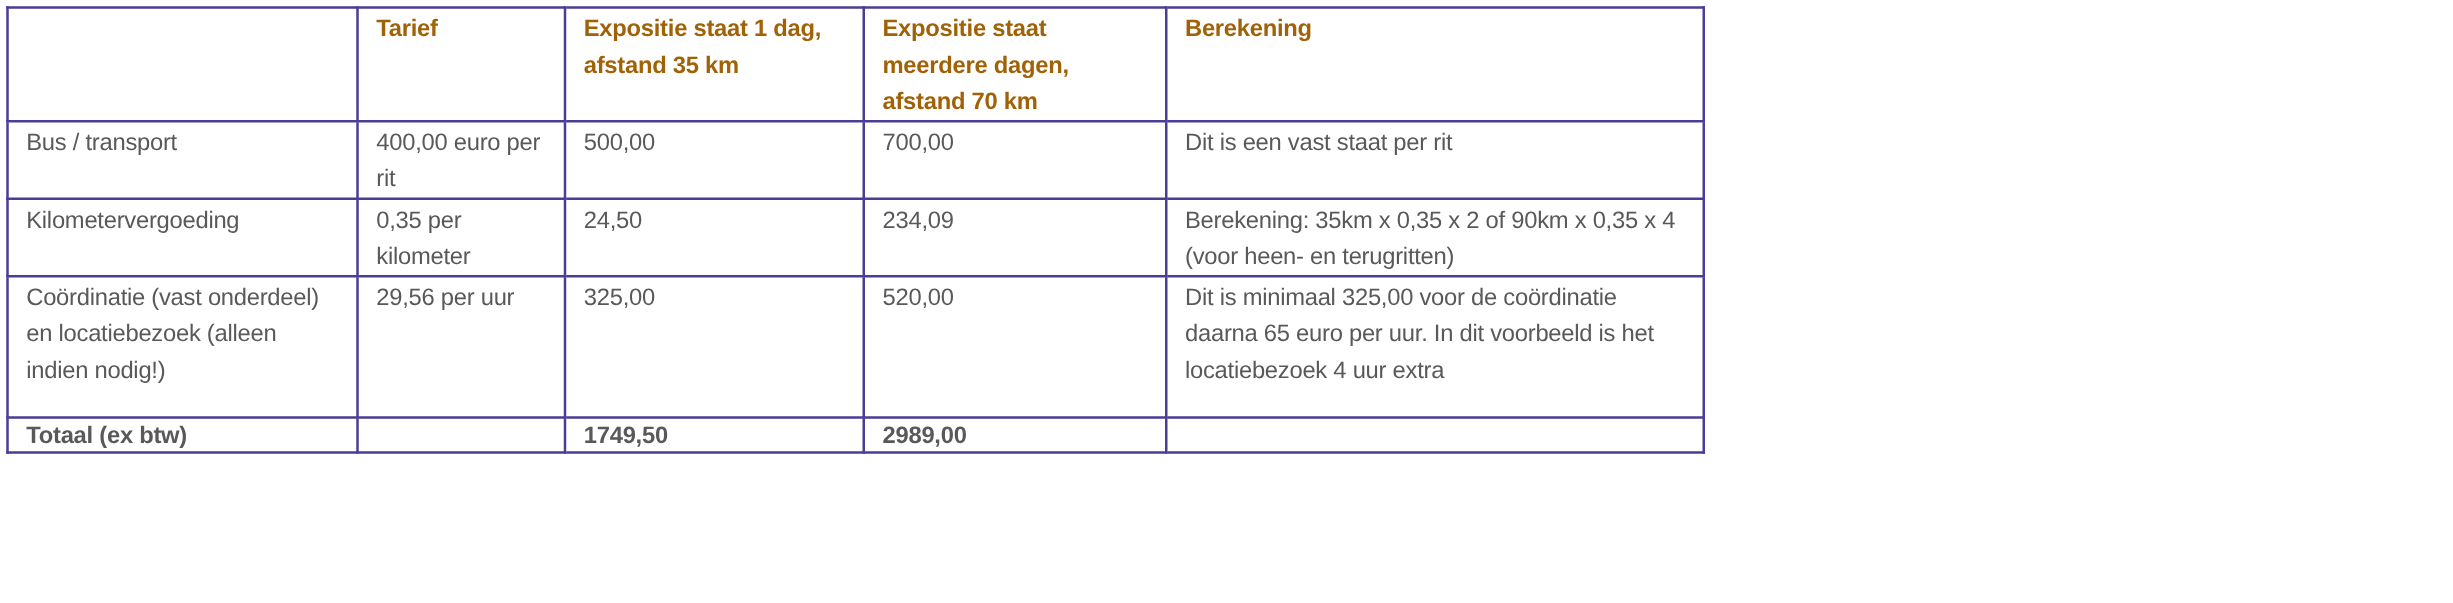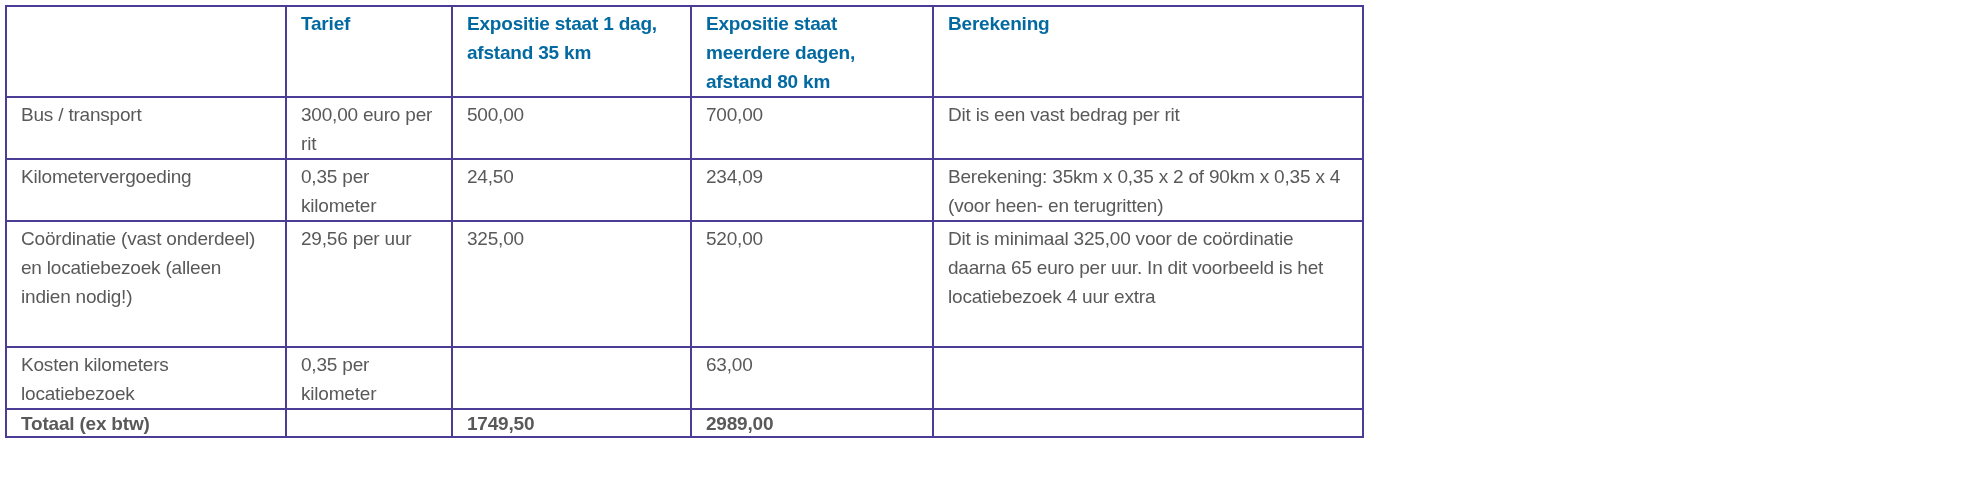--- a/index.html
+++ b/index.html
@@ -29,27 +29,27 @@
       text-align: left;
       padding: 2px 10px 0 14px;
       font-size: 19px;
       line-height: 29px;
       letter-spacing: -0.2px;
       overflow: visible;
       box-sizing: border-box;
     }
     .cost-table th {
       font-weight: bold;
-      color: #0369a1;
+      color: #a16207;
     }
     .cost-table tr.header-row { height: 87px; }
     .cost-table tr.r1 { height: 58px; }
     .cost-table tr.r2 { height: 59px; padding-left: 40px; }
     .cost-table tr.r3 { height: 60px; }
-    .cost-table tr.r4 { height: 126px; }
+    .cost-table tr.r4 { height: 113px; }
     .cost-table tr.r5 { height: 59px; }
     .cost-table tr.total-row { height: 27px; }
     .cost-table tr.total-row td {
       font-weight: bold;
       line-height: 25px;
       padding-top: 1px;
     }
     col.c0 { width: 280px; }
     col.c1 { width: 166px; }
     col.c2 { width: 239px; }
@@ -65,53 +65,46 @@
       <col class="c1">
       <col class="c2">
       <col class="c3">
       <col class="c4">
   </colgroup>
   <thead>
     <tr class="header-row">
       <th></th>
       <th>Tarief</th>
       <th>Expositie staat 1 dag, afstand 35 km</th>
-      <th>Expositie staat meerdere dagen, afstand 80 km</th>
+      <th>Expositie staat meerdere dagen, afstand 70 km</th>
       <th>Berekening</th>
     </tr>
   </thead>
   <tbody>
     <tr class="r1">
       <td>Bus / transport</td>
-      <td>300,00 euro per rit</td>
+      <td>400,00 euro per rit</td>
       <td>500,00</td>
       <td>700,00</td>
-      <td>Dit is een vast bedrag per rit</td>
+      <td>Dit is een vast staat per rit</td>
     </tr>
     <tr class="r2">
       <td>Kilometervergoeding</td>
       <td>0,35 per kilometer</td>
       <td>24,50</td>
       <td>234,09</td>
       <td>Berekening: 35km x 0,35 x 2 of 90km x 0,35 x 4 (voor heen- en terugritten)</td>
     </tr>
     <tr class="r4">
       <td>Coördinatie (vast onderdeel) en locatiebezoek (alleen indien nodig!)</td>
       <td>29,56 per uur</td>
       <td>325,00</td>
       <td>520,00</td>
       <td>Dit is minimaal 325,00 voor de coördinatie daarna 65 euro per uur. In dit voorbeeld is het  locatiebezoek 4 uur extra</td>
     </tr>
-    <tr class="r5">
-      <td>Kosten kilometers locatiebezoek</td>
-      <td>0,35 per kilometer</td>
-      <td></td>
-      <td>63,00</td>
-      <td></td>
-    </tr>
     <tr class="total-row">
       <td>Totaal (ex btw)</td>
       <td></td>
       <td>1749,50</td>
       <td>2989,00</td>
       <td></td>
     </tr>
   </tbody>
 </table>
 

